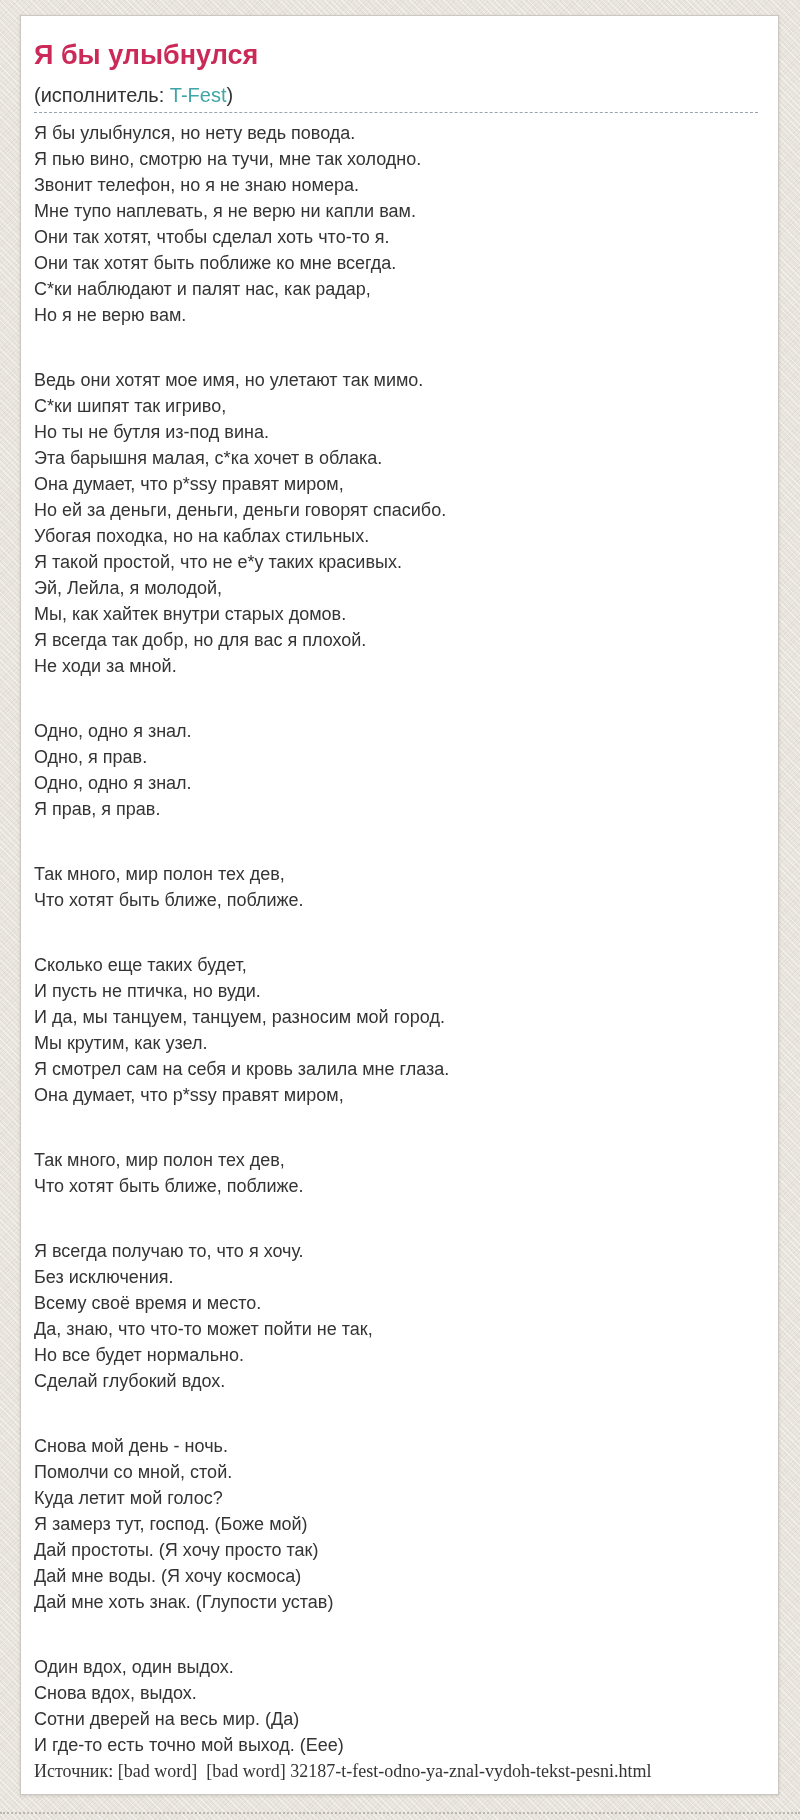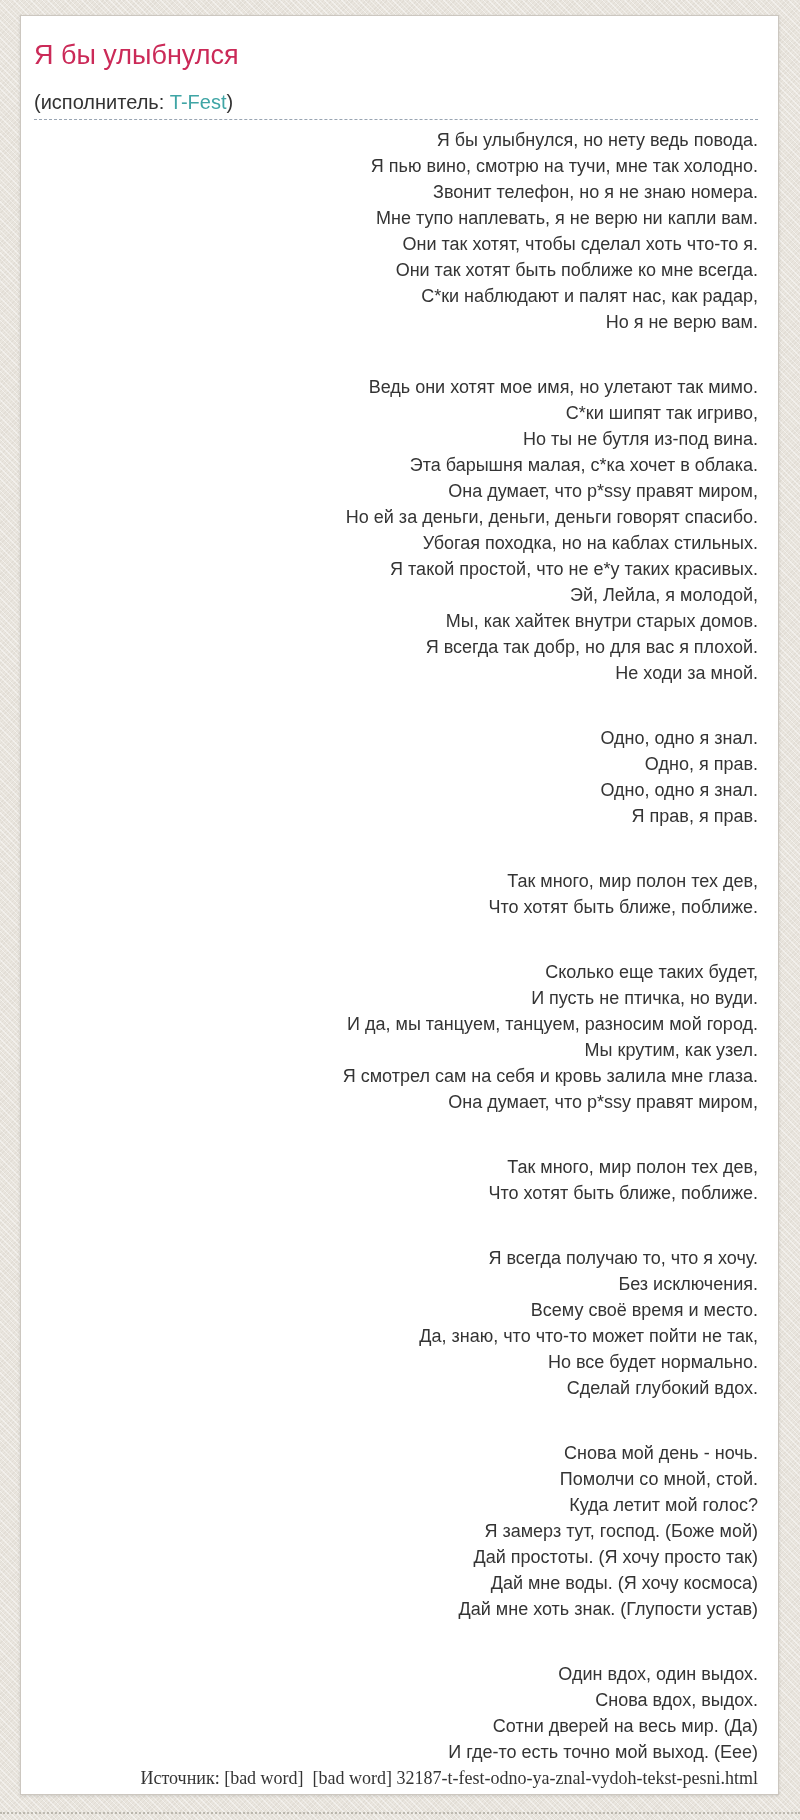--- a/index.html
+++ b/index.html
@@ -31,24 +31,24 @@
     width: 759px;
     height: 1780px;
     background: #ffffff;
     border: 1px solid #ccc7c0;
     box-shadow: 0 1px 3px rgba(0,0,0,0.12);
     padding: 24px 20px 30px 13px;
     overflow: visible;
   }
   h1.song-title {
     font-size: 27px;
-    font-weight: normal;
+    font-weight: bold;
     color: #cb2a58;
     line-height: 1.15;
-    margin-bottom: 19px;
+    margin-bottom: 12px;
     letter-spacing: 0;
   }
   .artist-line {
     font-size: 20px;
     color: #333333;
     line-height: 1.2;
   }
   .artist-line a {
     color: #3fa5a5;
     text-decoration: none;
@@ -57,21 +57,21 @@
     border-bottom: 1px dashed #99a5b3;
     margin-top: 5px;
     margin-bottom: 7px;
   }
   .lyrics {
     font-size: 18px;
     line-height: 26px;
     color: #343434;
   }
   .stanza + .stanza { margin-top: 39px; }
-  .line { white-space: pre-wrap; text-align: right; }
+  .line { white-space: pre-wrap; }
   .source-line {
     white-space: pre;
     overflow: visible;
     font-family: Liberation Serif, serif;
   }
 </style>
 </head>
 <body>
 
 <div class="page">

